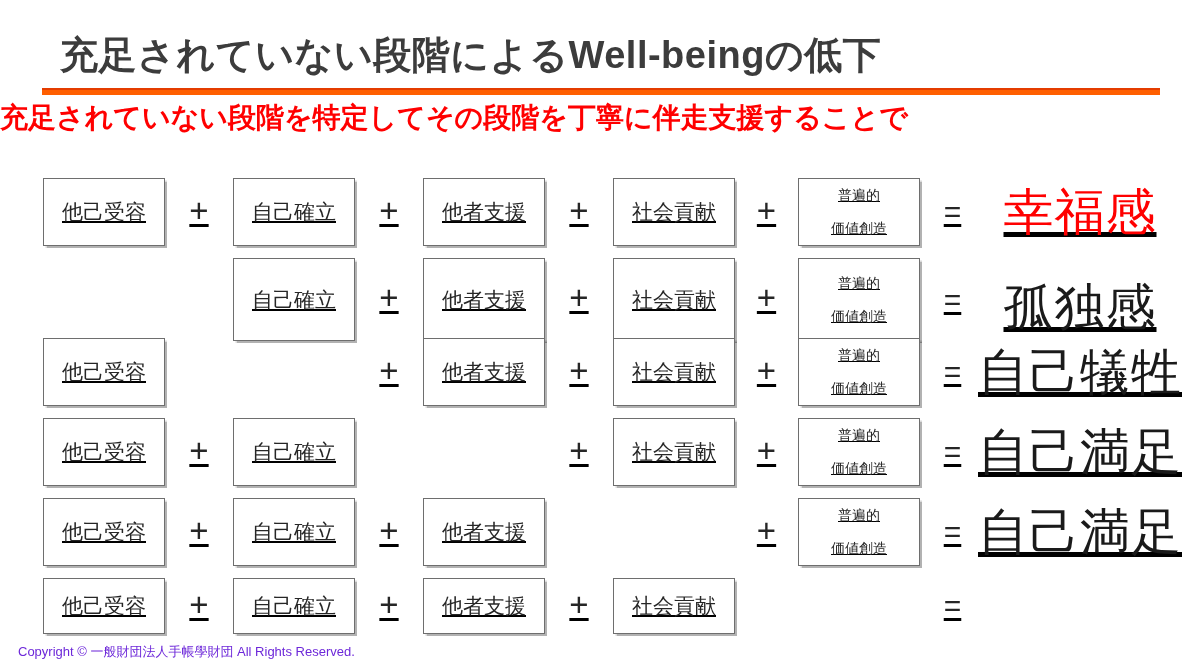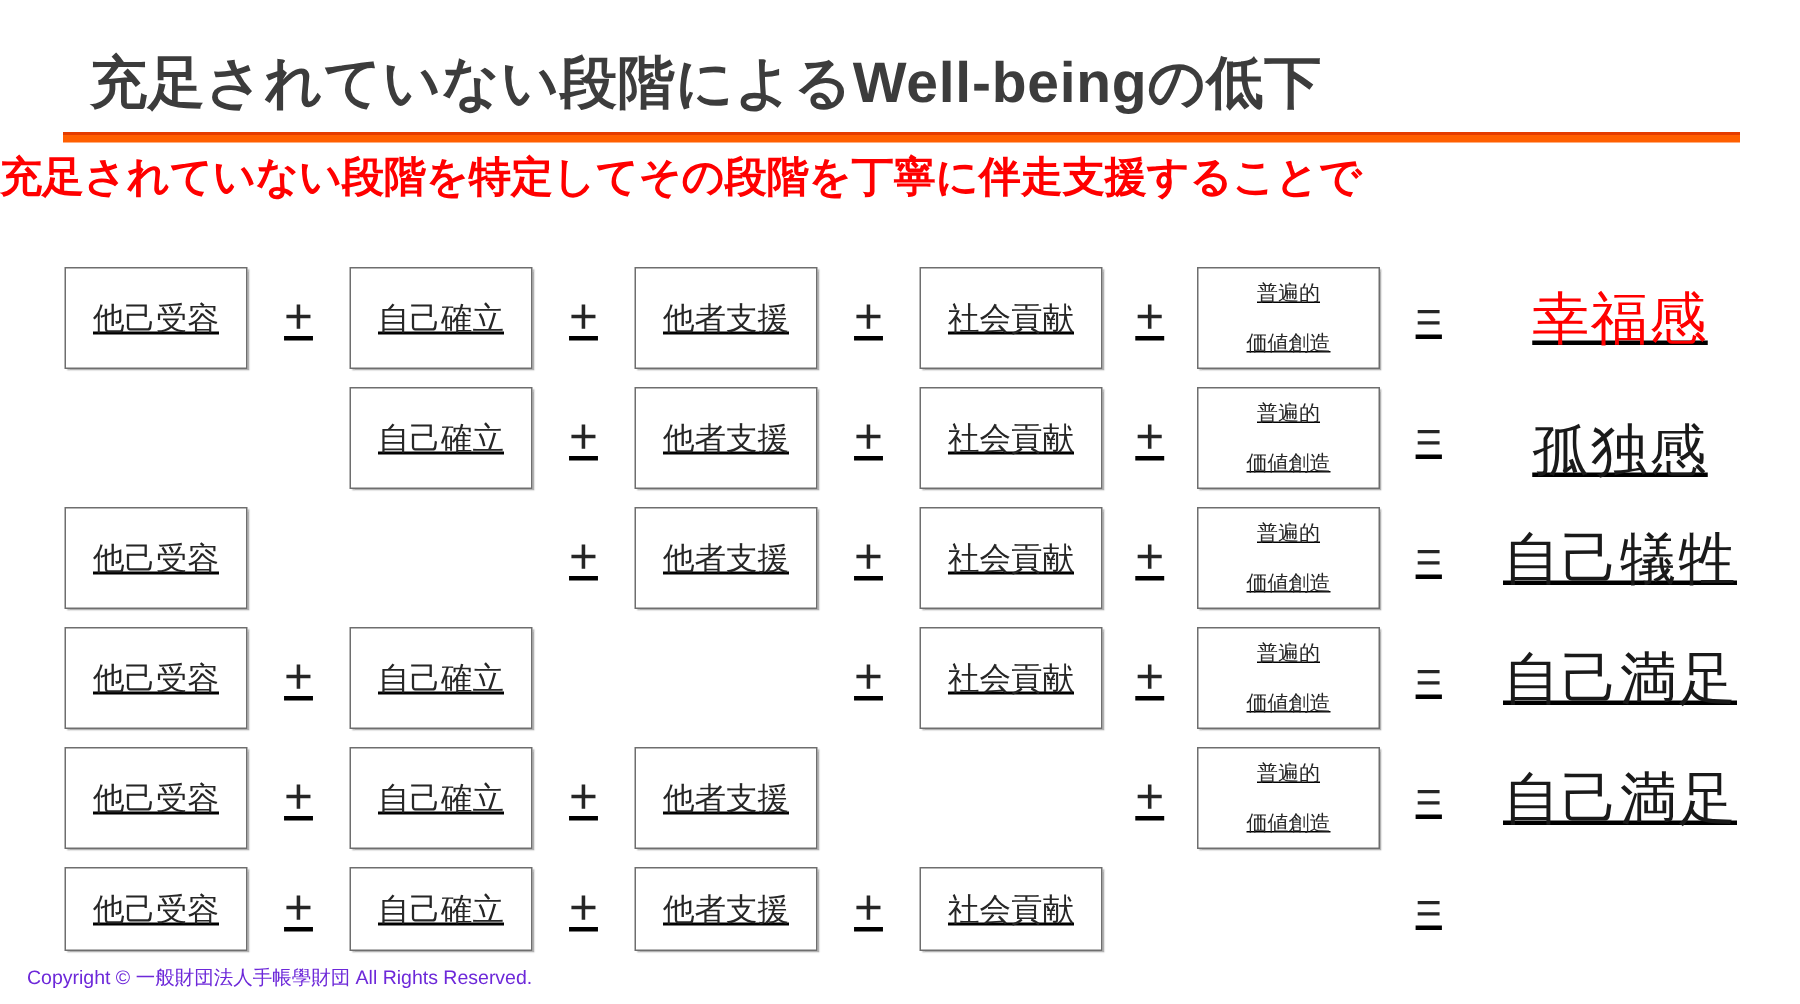--- a/index.html
+++ b/index.html
@@ -78,21 +78,21 @@
     font-size: 14px;
     line-height: 33px;
     white-space: pre-line;
   }
   .op-cell {
     color: #262626;
   }
   .plus  { font-size: 33px; padding-bottom: 3px; }
   .equals { font-size: 30px; }
   .result {
-    font-size: 38px;
+    font-size: 50px;
     letter-spacing: 1px;
     white-space: nowrap;
   }
   .copyright {
     position: absolute;
     left: 18px;
     bottom: 8px;
     font-size: 13px;
     color: #6d28d9;
   }

